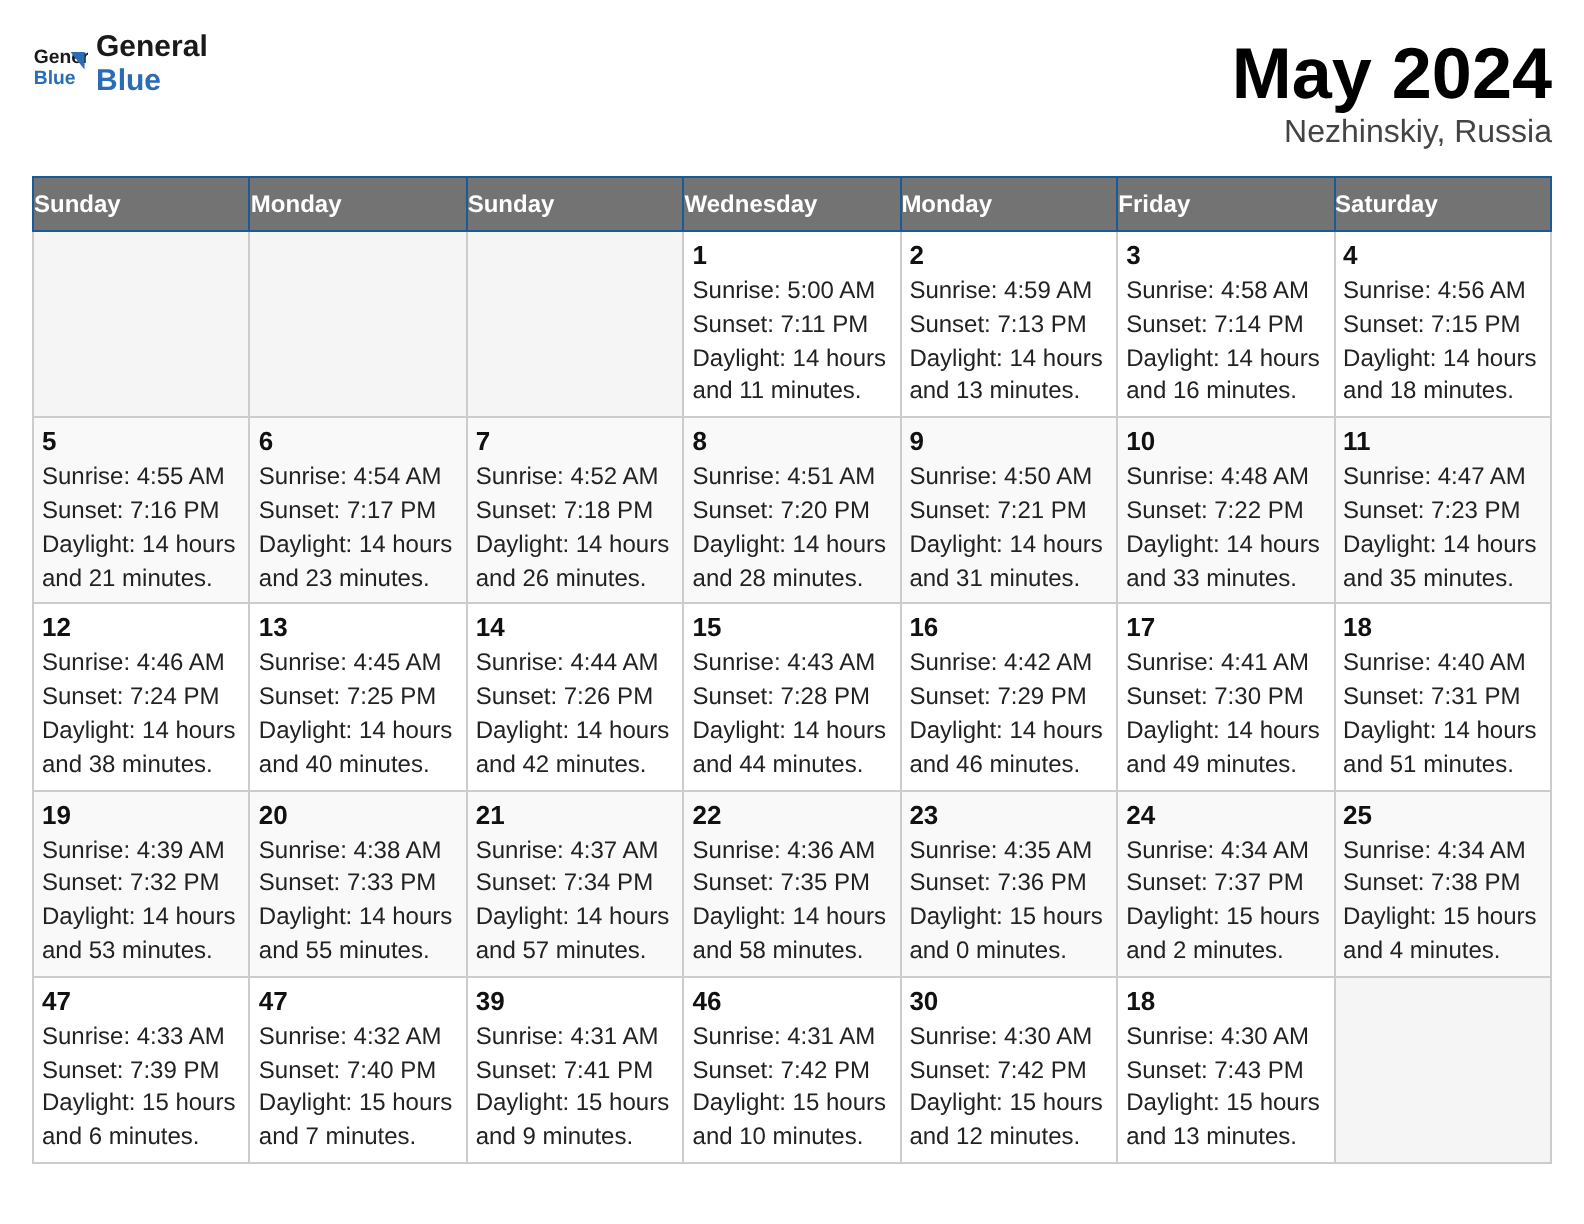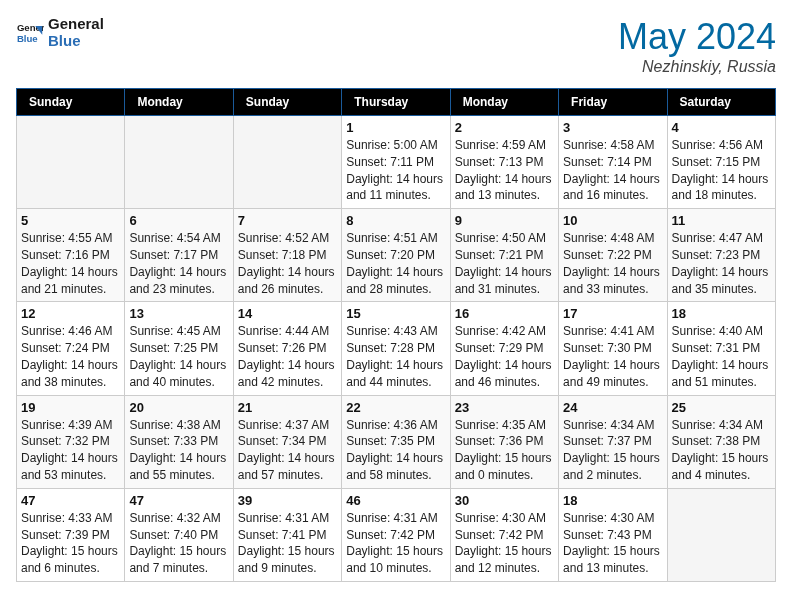--- a/index.html
+++ b/index.html
@@ -23,37 +23,36 @@
     }
     .logo-icon {
       width: 28px;
       height: 28px;
     }
     .title-block {
       text-align: right;
     }
     .title-month {
       font-size: 36px;
-      font-weight: normal;
-      color: #0369a1;
+      font-weight: bold;
+      color: #000000;
     }
     .title-location {
       font-size: 16px;
       color: #444;
-      font-style: italic;
     }
     .calendar {
       width: 100%;
       border-collapse: collapse;
       font-size: 11px;
     }
     .calendar th {
-      background: #000000;
+      background: #737373;
       color: #fff;
-      padding: 6px 12px;
+      padding: 6px 0;
       text-align: left;
       font-size: 12px;
       border: 1px solid #1a5a9a;
     }
     .calendar td {
       border: 1px solid #ccc;
       vertical-align: top;
       padding: 4px;
       height: 90px;
       width: calc(100% / 7);
@@ -104,21 +103,21 @@
     <div class="title-location">Nezhinskiy, Russia</div>
   </div>
 </div>
 
 <table class="calendar">
   <thead>
     <tr>
     <th>Sunday</th>
         <th>Monday</th>
         <th>Sunday</th>
-        <th>Thursday</th>
+        <th>Wednesday</th>
         <th>Monday</th>
         <th>Friday</th>
         <th>Saturday</th>
       </tr>
   </thead>
   <tbody id="calendar-body">
   <tr>
         <td class="empty"></td>
         <td class="empty"></td>
         <td class="empty"></td>

